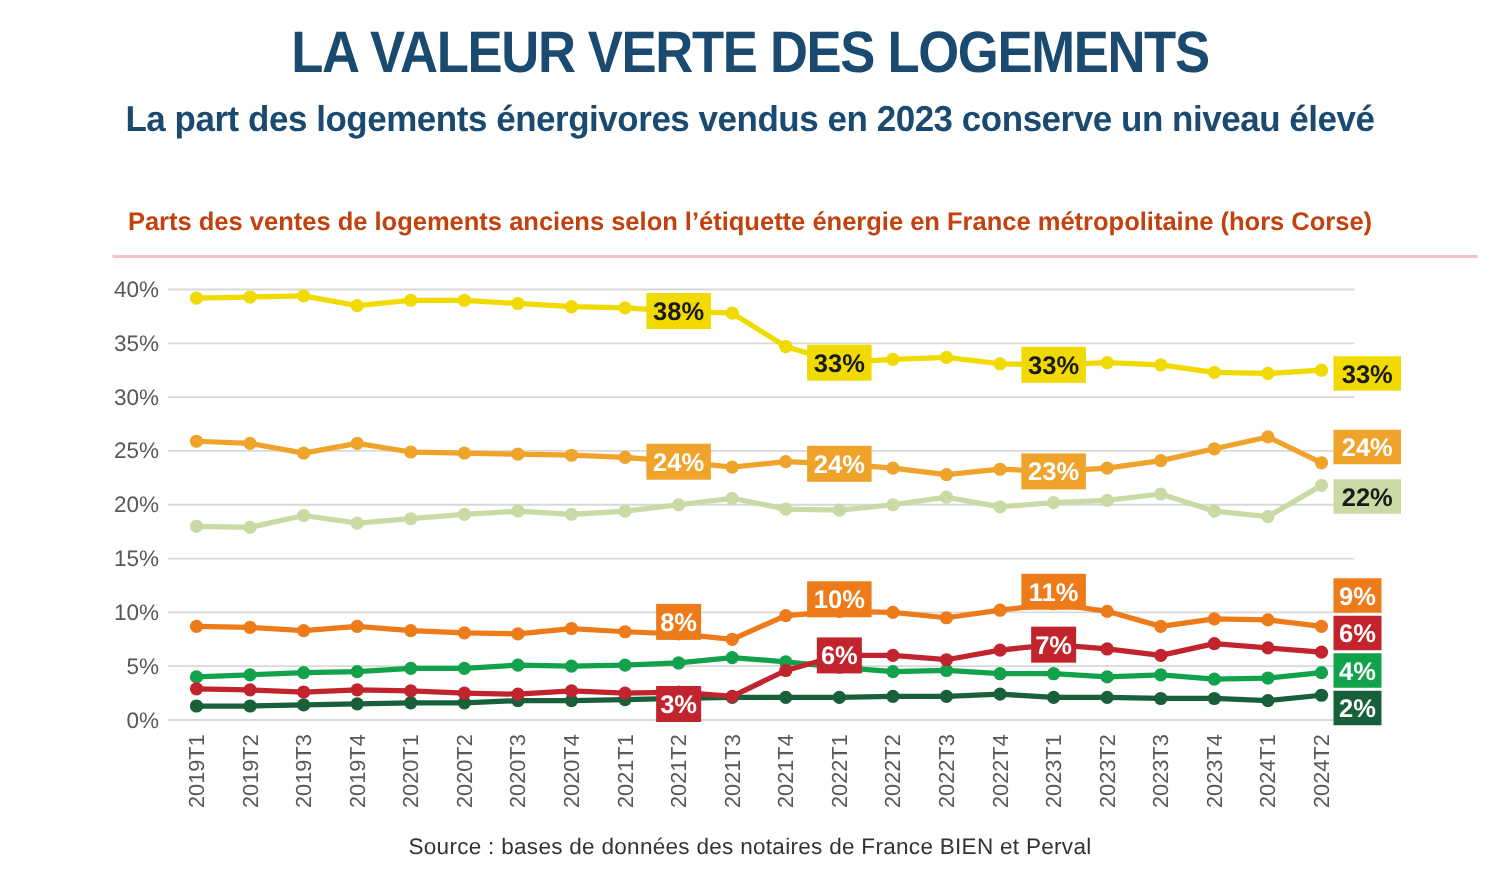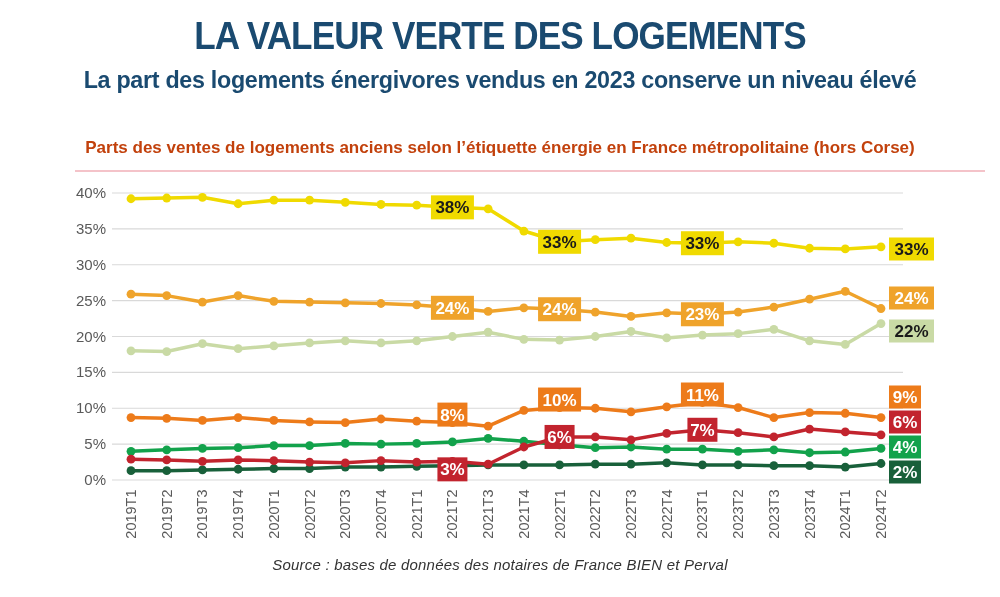--- a/index.html
+++ b/index.html
@@ -9,21 +9,21 @@
         font-size:39px;font-weight:bold;color:#1a4a70;letter-spacing:-1px;
         transform:scaleX(0.90);transform-origin:center;white-space:nowrap;}
   .subtitle{position:absolute;top:66px;left:0;width:1000px;text-align:center;margin:0;
         font-size:24px;font-weight:bold;color:#1a4a70;letter-spacing:-0.3px;
         transform:scaleX(0.97);transform-origin:center;white-space:nowrap;}
   .chart-title{position:absolute;top:138px;left:0;width:1000px;text-align:center;margin:0;
         font-size:17px;font-weight:bold;color:#c2410c;white-space:nowrap;}
   .pink-rule{position:absolute;top:170px;left:75px;width:910px;height:2px;
         background:#f4c3c9;}
   .source{position:absolute;top:556px;left:0;width:1000px;text-align:center;
-        font-size:15px;font-style:italic;color:#333333;letter-spacing:0.2px;}
+        font-size:15px;color:#333333;letter-spacing:0.2px;}
   svg#chart{position:absolute;top:0;left:0;}
   svg text{font-family:"Liberation Sans",sans-serif;}
 </style>
 </head>
 <body>
 
 <div class="page">
   <h1 class="main-title">LA VALEUR VERTE DES LOGEMENTS</h1>
   <h2 class="subtitle">La part des logements énergivores vendus en 2023 conserve un niveau élevé</h2>
   <div class="chart-title">Parts des ventes de logements anciens selon l’étiquette énergie en France métropolitaine (hors Corse)</div>

